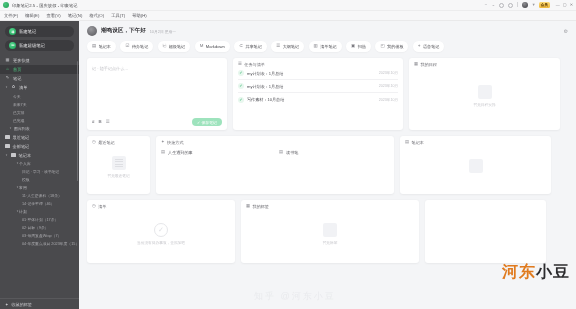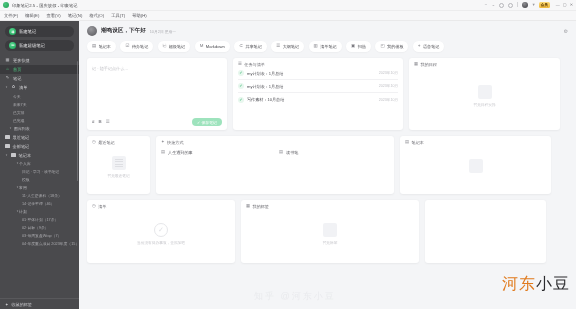--- a/index.html
+++ b/index.html
@@ -284,22 +284,22 @@
   }
   .quick-item .qic { font-size: 4.3px; color: #8d8d93; line-height: 1; }
   .quick-item:first-child { width: 118px; }
 
   .c-cal { width: 148px; height: 63px; }
   .c-data { width: 178px; height: 63px; }
   .c-side3 { width: 121px; height: 63px; }
 
   
   .wm {
-    position: absolute; right: 6px; bottom: 14px;
-    font-size: 16px; font-weight: normal;
+    position: absolute; right: 6px; bottom: 26px;
+    font-size: 16px; font-weight: bold;
     letter-spacing: 1px;
     white-space: nowrap;
     pointer-events: none;
   }
   .wm .o { color: #e07b1f; }
   .wm .d { color: #2b2b2e; }
   .wm-ghost {
     position: absolute; left: 175px; bottom: 6px;
     font-size: 9px; color: #e9eaed; letter-spacing: 2px;
     white-space: nowrap; pointer-events: none;

